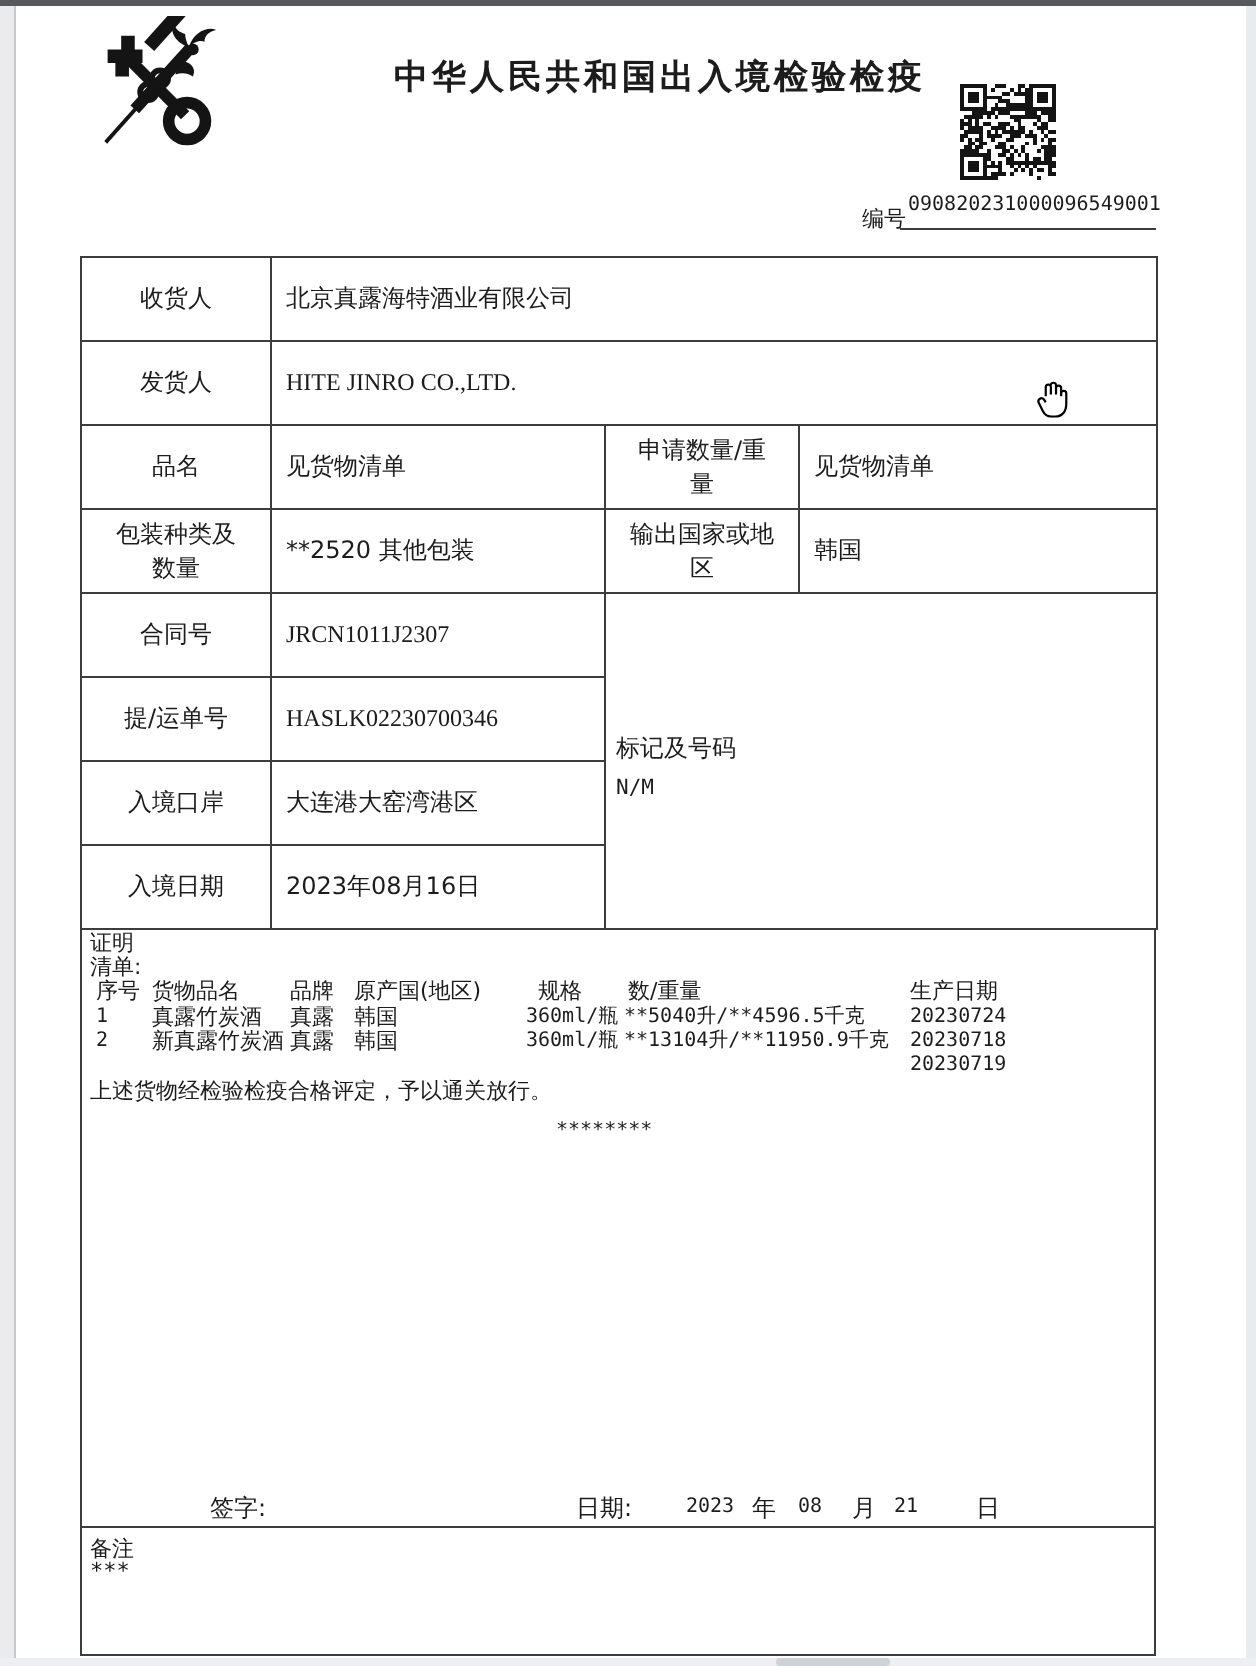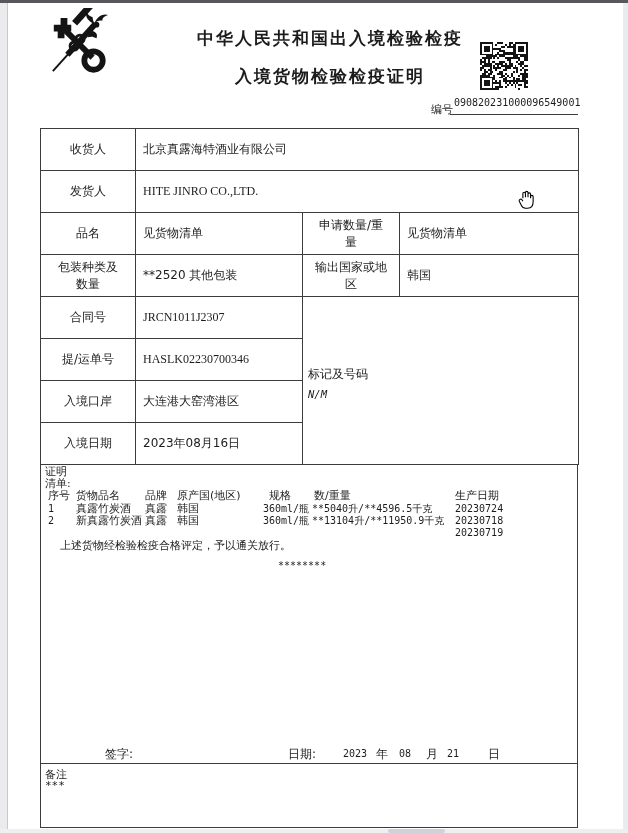--- a/index.html
+++ b/index.html
@@ -22,21 +22,21 @@
                    font-family:"DejaVu Sans Mono","Liberation Mono",monospace; letter-spacing:0; }
   .serial-line { position:absolute; left:450px; top:114px; width:128px; height:1px; background:#3c3c3c; }
 
   table.doc { position:absolute; left:40px; top:128px; width:538px; border-collapse:collapse; table-layout:fixed; }
   table.doc td { border:1px solid #3c3c3c; height:42px; font-size:12px; vertical-align:middle; overflow:hidden; }
   td.lbl { text-align:center; padding:0 12px; }
   td.val { padding-left:7px; }
   .mono { font-family:Liberation Serif, serif; font-size:10.5px; }
   td.marks-cell { vertical-align:top; padding:4px 0 0 5px; }
   .marks-label { font-size:12px; display:block; }
-  .marks-value { display:block; margin-top:5px; font-family:"DejaVu Sans Mono","Liberation Mono",monospace; font-size:10.5px;font-style:italic; }
+  .marks-value { display:block; margin-top:5px; font-family:"DejaVu Sans Mono","Liberation Mono",monospace; font-size:10.5px; }
 
   .cert-box { position:absolute; left:40px; top:464px; width:538px; height:300px;
               border:1px solid #3c3c3c; border-top:none; font-size:11px; }
   .cert-box .ln { position:absolute; left:0; width:100%; height:12px; line-height:12px; white-space:nowrap; }
   .cert-box .c { position:absolute; top:0; white-space:nowrap;text-align:right; }
   .num { font-family:"DejaVu Sans Mono","Liberation Mono",monospace; font-size:10px; }
 
   .remarks-box { position:absolute; left:40px; top:764px; width:538px; height:64px;
                  border:1px solid #3c3c3c; border-top:none; font-size:11px; }
   .remarks-label { position:absolute; left:4px; top:3px; }
@@ -74,21 +74,20 @@
         <circle cx="33" cy="31" r="4.2" fill="none" stroke-width="3"></circle>
 
         <path d="M48 15 c2 -8 10 -11 14 -9 c-4 1 -6 3 -6 6 c-2 -1 -6 0 -8 3 z" stroke-width="0"></path>
         <path d="M48 15 c-8 -3 -10 -9 -8 -13 c1 4 3 5 6 6 c0 2 1 5 2 7 z" stroke-width="0"></path>
         <circle cx="50" cy="16" r="3" stroke-width="0"></circle>
         <path d="M43 22 c6 0 9 4 7 8 c-3 -2 -6 -2 -9 -1 z" stroke-width="0"></path>
       </g>
     </svg>
   </div>
   <div class="title title1">中华人民共和国出入境检验检疫</div>
-  <div class="title title2">入境货物检验检疫证明</div>
   <div class="qr"><svg id="qrsvg" viewBox="0 0 25 25" width="48" height="50" shape-rendering="crispEdges">
         <g fill="#141414">
           <rect x="9" y="0" width="1" height="1"></rect>
           <rect x="10" y="0" width="1" height="1"></rect>
           <rect x="11" y="0" width="1" height="1"></rect>
           <rect x="15" y="0" width="1" height="1"></rect>
           <rect x="16" y="0" width="1" height="1"></rect>
           <rect x="8" y="1" width="1" height="1"></rect>
           <rect x="13" y="1" width="1" height="1"></rect>
           <rect x="15" y="1" width="1" height="1"></rect>
@@ -428,21 +427,21 @@
       <span class="c" style="left:104px">真露</span>
       <span class="c" style="left:136px">韩国</span>
       <span class="c num" style="left:222px">360ml/瓶</span>
       <span class="c num" style="left:271px">**13104升/**11950.9千克</span>
       <span class="c num" style="left:414px">20230718</span>
     </div>
     <div class="ln" style="top:63px;">
       <span class="c num" style="left:414px">20230719</span>
     </div>
     <div class="ln" style="top:76px;">
-      <span class="c" style="left:19px">上述货物经检验检疫合格评定，予以通关放行。</span>
+      <span class="c" style="left:4px">上述货物经检验检疫合格评定，予以通关放行。</span>
     </div>
     <div class="ln" style="top:96px;">
       <span class="c num" style="left:237px">********</span>
     </div>
     <div class="ln" style="top:284px; font-size:12px;">
       <span class="c" style="left:64px">签字:</span>
       <span class="c" style="left:247px">日期:</span>
       <span class="c num" style="left:302px">2023</span>
       <span class="c" style="left:335px">年</span>
       <span class="c num" style="left:358px">08</span>

